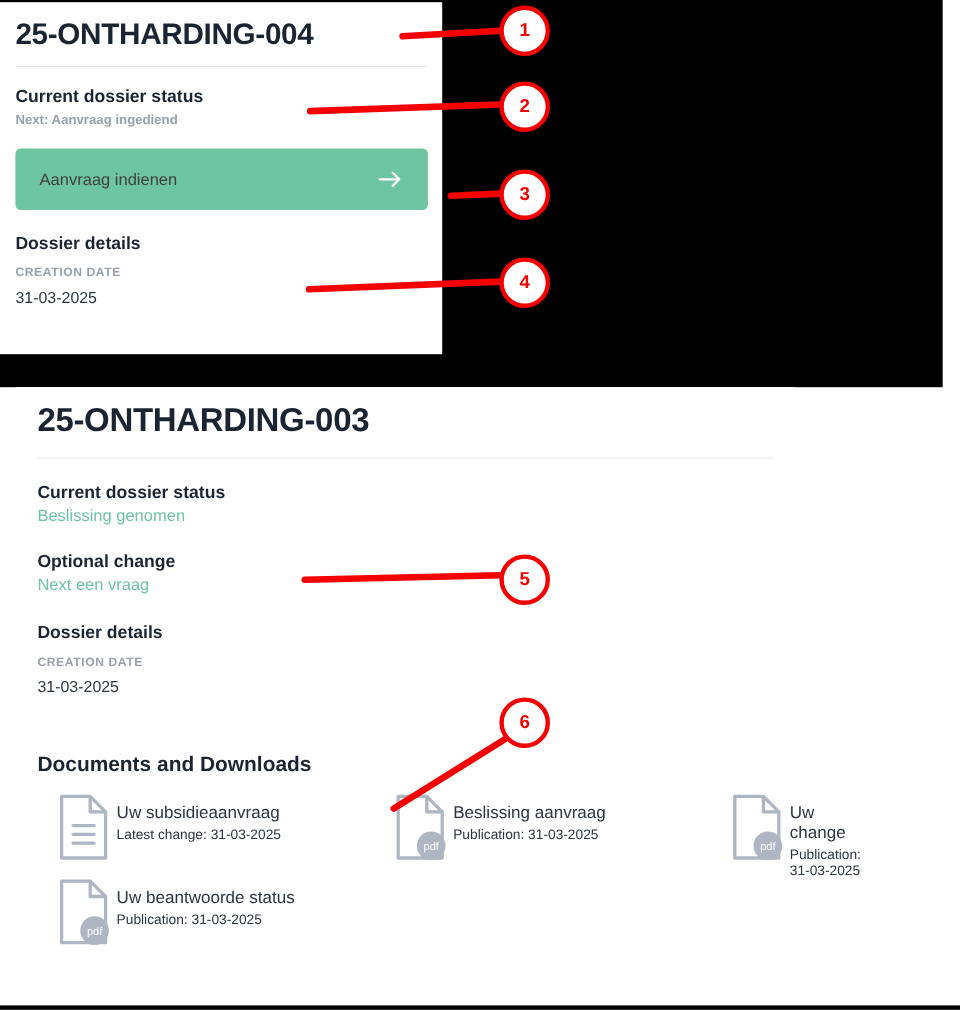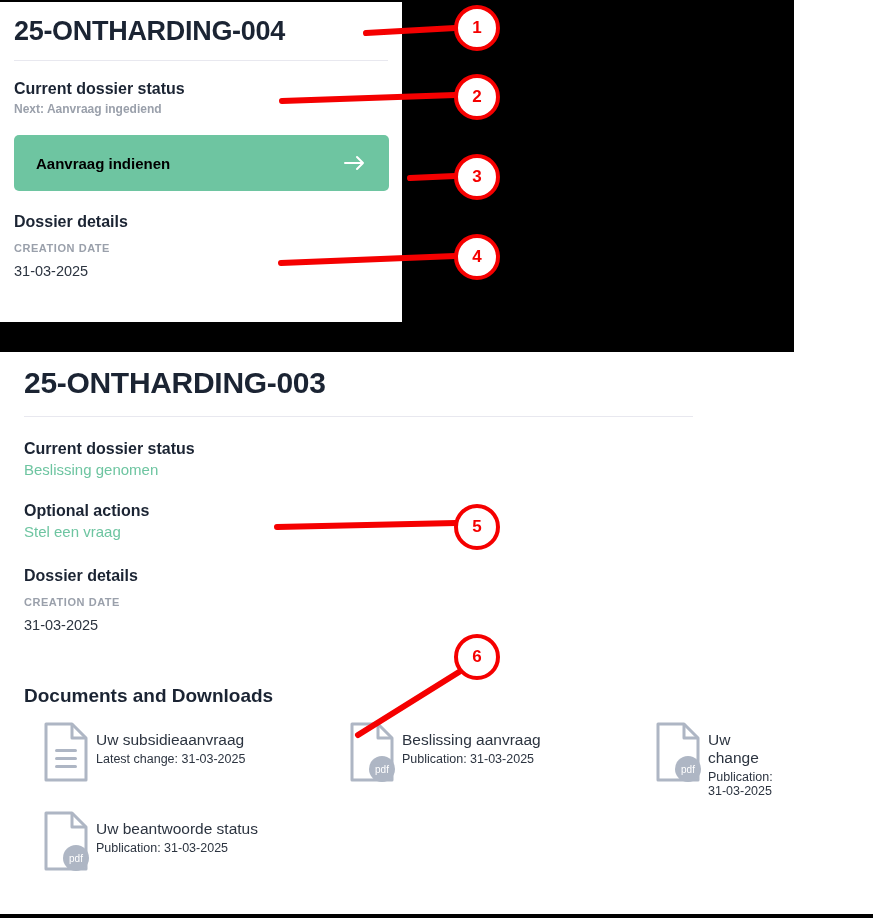--- a/index.html
+++ b/index.html
@@ -10,21 +10,21 @@
     background: #ffffff;
     font-family: "Liberation Sans", sans-serif;
     position: relative;
     overflow: hidden;
   }
 
   
   #top-panel {
     position: absolute;
     left: 0; top: 0;
-    width: 794px;
+    width: 857px;
     height: 352px;
     background: #000000;
   }
   #top-card {
     position: absolute;
     left: 0; top: 2px;
     width: 402px;
     height: 320px;
     background: #ffffff;
     padding: 0 14px;
@@ -69,43 +69,43 @@
     border-radius: 5px;
     border: none;
     display: flex;
     align-items: center;
     justify-content: space-between;
     padding: 0 22px;
     cursor: pointer;
   }
   #submit-button .lbl {
     font-size: 15px;
-    font-weight: bold;
-    color: #000000;
+    font-weight: normal;
+    color: #404040;
   }
   #submit-button .arrow { display: flex; align-items: center; }
 
   .top-details { margin-top: 22px; }
   .field-label {
     font-size: 11px;
     font-weight: bold;
     color: #9aa0ab;
     letter-spacing: 0.55px;
     margin-top: 11px;
   }
   .field-value {
     font-size: 14.5px;
     color: #2c3440;
     margin-top: 9px;
   }
 
   
   #bottom-panel {
     position: absolute;
-    left: 4px; top: 352px;
+    left: 14px; top: 352px;
     width: 709px;
     height: 564px;
     background: #ffffff;
     padding: 0 20px;
   }
   #bottom-panel .dossier-title {
     font-size: 30px;
     padding-top: 14px;
   }
   #bottom-panel .rule { margin-top: 16px; }
@@ -118,21 +118,20 @@
     font-size: 19px;
     font-weight: bold;
     color: #1b2433;
     margin-top: 52px;
   }
 
   #documents-grid {
     margin-top: 14px;
     display: grid;
     grid-template-columns: 306px 306px 1fr;
-    row-gap: 12px;
   }
   .doc-item {
     display: flex;
     align-items: flex-start;
     padding-left: 18px;
     cursor: pointer;
   }
   .doc-icon { width: 48px; flex: 0 0 48px; }
   .doc-text { padding-top: 10px; padding-left: 6px; }
   .doc-title {
@@ -209,22 +208,22 @@
 
   <div class="dossier-title">25-ONTHARDING-003</div>
   <div class="rule"></div>
 
   <div class="bsec">
     <div class="sec-heading">Current dossier status</div>
     <div class="sub-green">Beslissing genomen</div>
   </div>
 
   <div class="bsec">
-    <div class="sec-heading">Optional actions</div>
-    <a class="sub-green" href="#" style="text-decoration:none">Stel een vraag</a>
+    <div class="sec-heading">Optional change</div>
+    <a class="sub-green" href="#" style="text-decoration:none">Next een vraag</a>
   </div>
 
   <div class="bsec details">
     <div class="sec-heading">Dossier details</div>
     <div class="field-label">CREATION DATE</div>
     <div class="field-value">31-03-2025</div>
   </div>
 
   <div id="documents-heading">Documents and Downloads</div>
 

